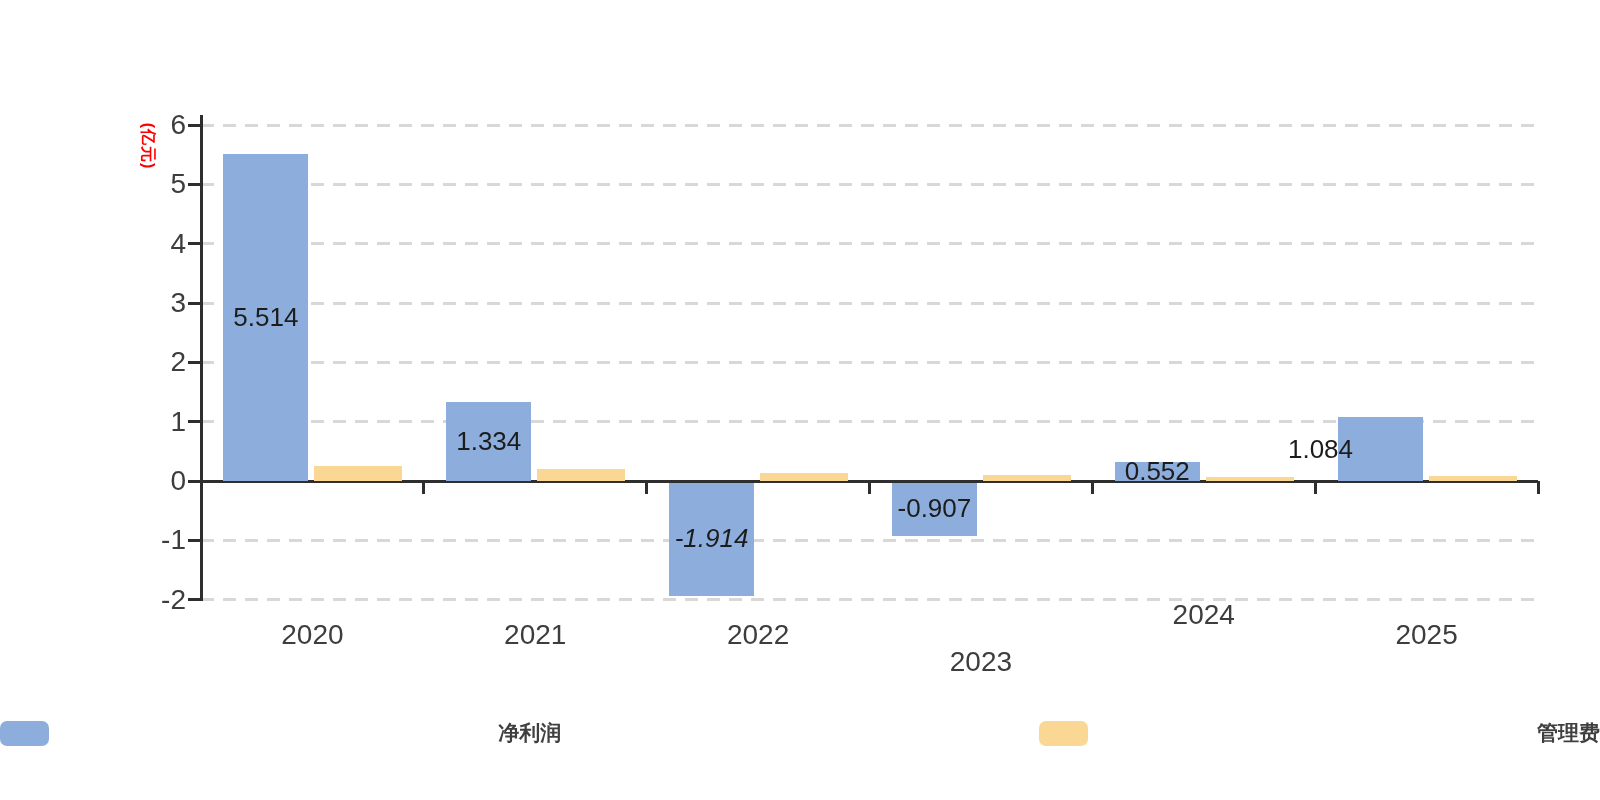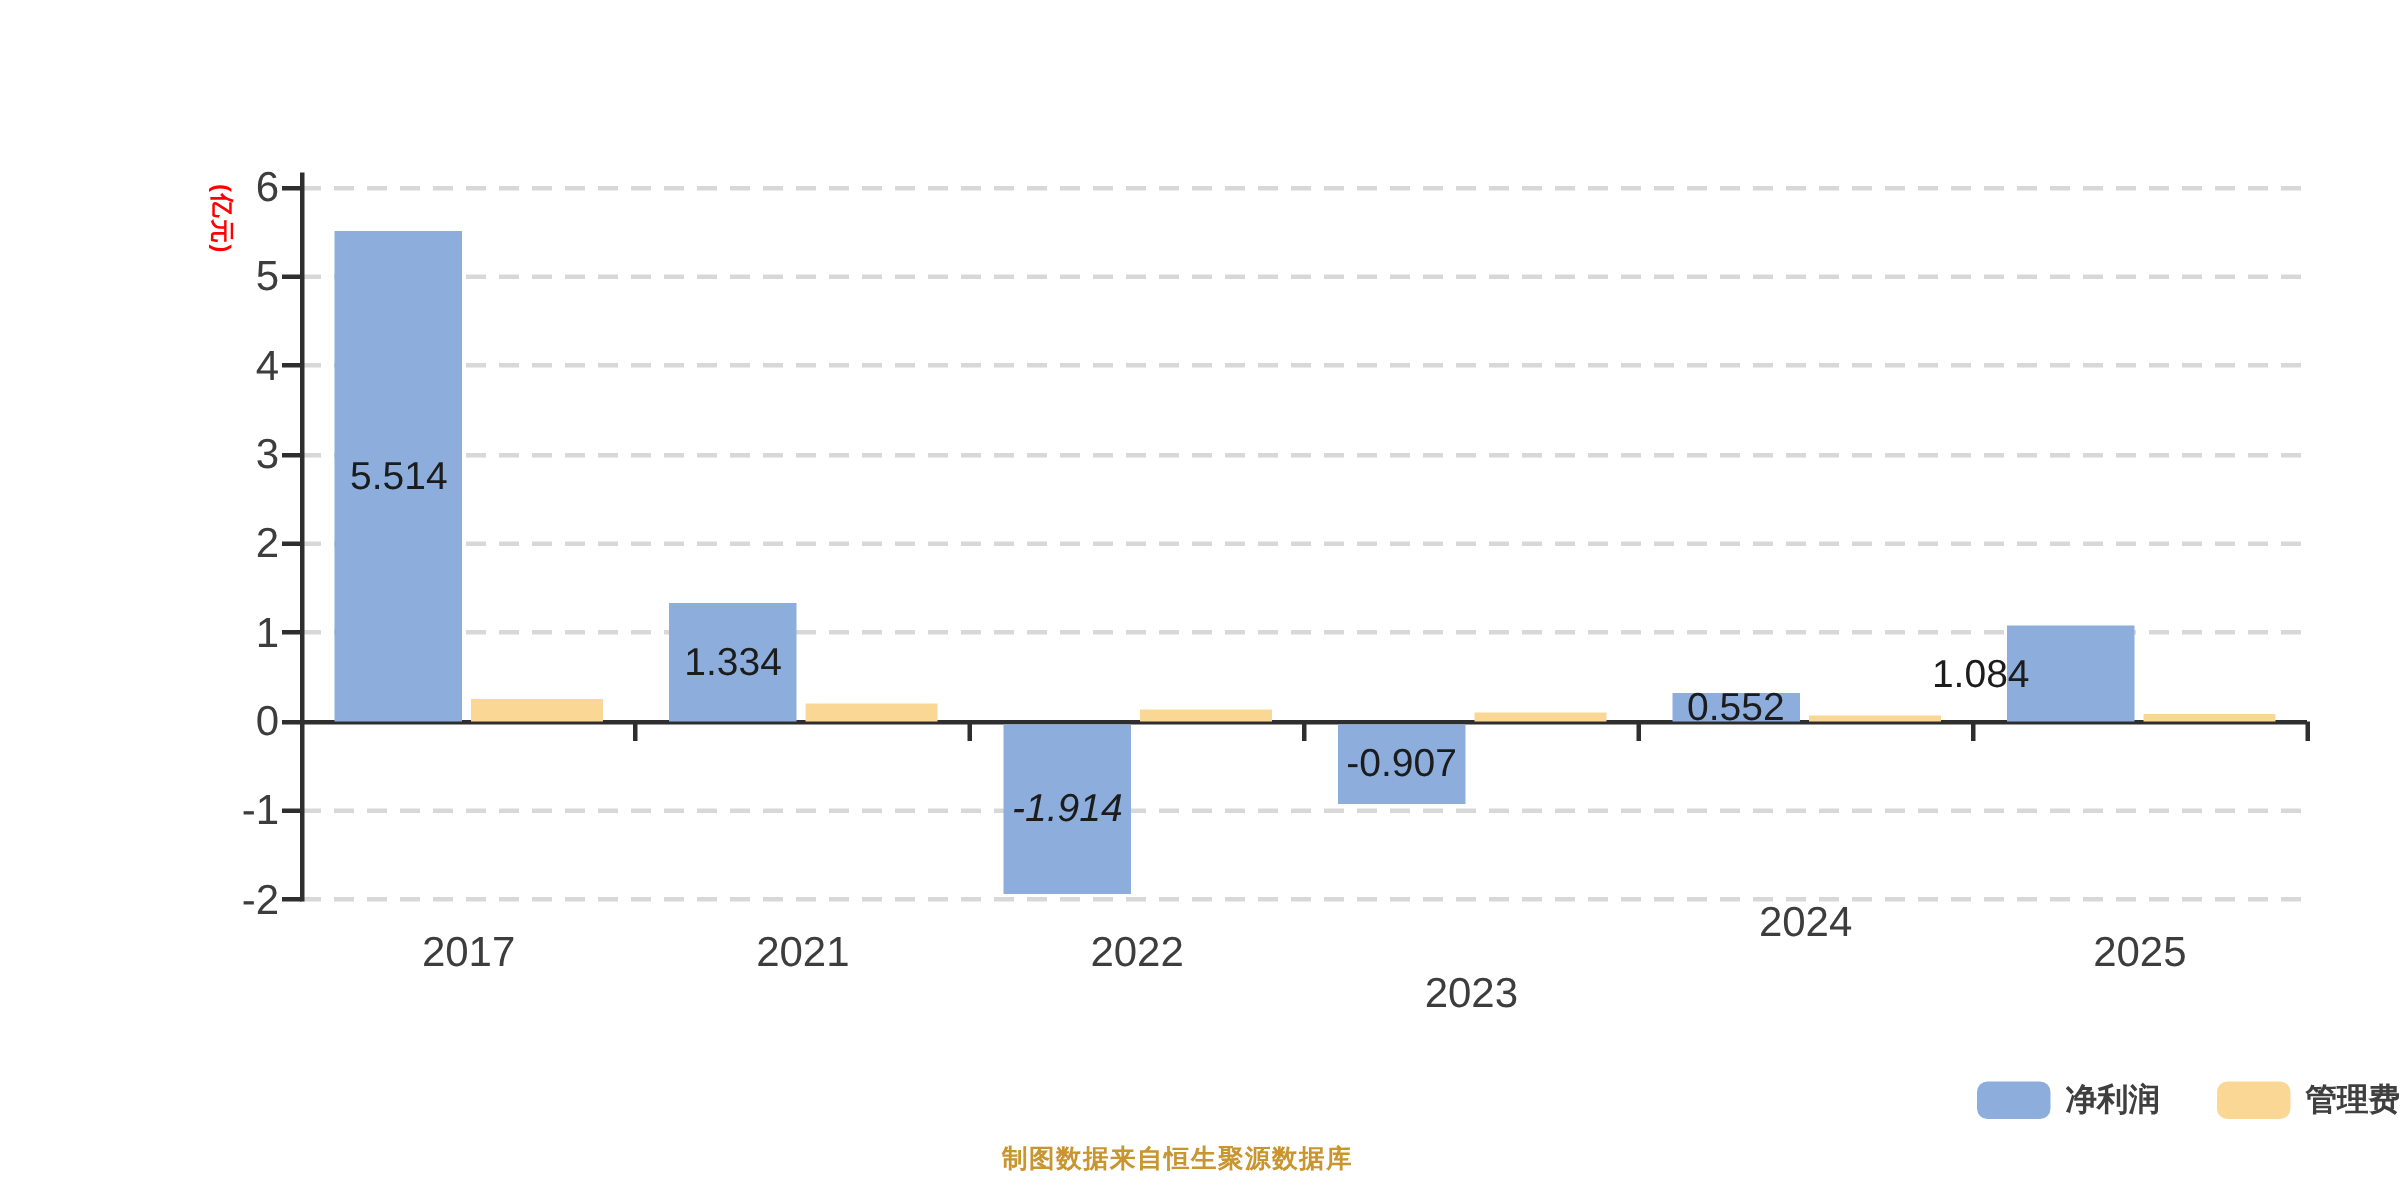--- a/index.html
+++ b/index.html
@@ -11,21 +11,21 @@
     transform-origin:center;font-size:16px;font-weight:700;color:#ff0000;white-space:nowrap;letter-spacing:1px;}
   .gridline{position:absolute;height:3px;}
   .axis-line{position:absolute;background:#2e2e2e;}
   .tick{position:absolute;background:#2e2e2e;}
   .y-tick-label{position:absolute;width:80px;text-align:right;font-size:28px;color:#3d3d3d;
     line-height:30px;}
   .x-tick-label{position:absolute;width:140px;text-align:center;font-size:28px;color:#3d3d3d;
     line-height:30px;}
   .bar{position:absolute;}
   .bar-label{position:absolute;text-align:center;font-size:26px;color:#1c1c1c;line-height:28px;white-space:nowrap;}
-  .legend{position:absolute;left:0;top:719px;width:1600px;display:flex;justify-content:flex-end;
+  .legend{position:absolute;left:0;top:719px;width:1600px;display:flex;justify-content:space-between;
     align-items:center;gap:10px;}
   .legend-swatch{width:49px;height:25px;border-radius:7px;}
   .legend-label{font-size:21px;font-weight:700;color:#3f3f3f;margin-right:28px;}
   .legend-label:last-child{margin-right:0;}
   .footer-note{position:absolute;left:0;top:761px;width:1570px;text-align:center;
     font-size:17px;font-weight:700;color:#c9952e;letter-spacing:1px;}
 </style>
 </head>
 <body>
 
@@ -63,21 +63,21 @@
       <div class="axis-line" style="left: 201px; top: 479.5px; width: 1337px; height: 3px;"></div>
       <div class="tick" style="left: 422.333px; top: 481px; width: 3px; height: 13px;"></div>
       <div class="tick" style="left: 645.167px; top: 481px; width: 3px; height: 13px;"></div>
       <div class="tick" style="left: 868px; top: 481px; width: 3px; height: 13px;"></div>
       <div class="tick" style="left: 1090.83px; top: 481px; width: 3px; height: 13px;"></div>
       <div class="tick" style="left: 1313.67px; top: 481px; width: 3px; height: 13px;"></div>
       <div class="tick" style="left: 1536.5px; top: 481px; width: 3px; height: 13px;"></div>
       <div class="bar" style="left: 223.417px; top: 153.838px; width: 85px; height: 327.162px; background: rgb(141, 174, 220);"></div>
       <div class="bar-label" style="left: 203.417px; top: 303.419px; width: 125px;">5.514</div>
       <div class="bar" style="left: 314.417px; top: 465.573px; width: 88px; height: 15.4266px; background: rgb(251, 215, 149);"></div>
-      <div class="x-tick-label" style="left: 242.417px; top: 620px;">2017</div>
+      <div class="x-tick-label" style="left: 242.417px; top: 620px;">2020</div>
       <div class="bar" style="left: 446.25px; top: 401.85px; width: 85px; height: 79.1502px; background: rgb(141, 174, 220);"></div>
       <div class="bar-label" style="left: 426.25px; top: 427.425px; width: 125px;">1.334</div>
       <div class="bar" style="left: 537.25px; top: 468.54px; width: 88px; height: 12.4599px; background: rgb(251, 215, 149);"></div>
       <div class="x-tick-label" style="left: 465.25px; top: 620px;">2021</div>
       <div class="bar" style="left: 669.083px; top: 482.5px; width: 85px; height: 113.563px; background: rgb(141, 174, 220);"></div>
       <div class="bar-label" style="left: 649.083px; top: 523.782px; width: 125px; font-style: italic;">-1.914</div>
       <div class="bar" style="left: 760.083px; top: 473.287px; width: 88px; height: 7.71329px; background: rgb(251, 215, 149);"></div>
       <div class="x-tick-label" style="left: 688.083px; top: 620px;">2022</div>
       <div class="bar" style="left: 891.917px; top: 482.5px; width: 85px; height: 53.815px; background: rgb(141, 174, 220);"></div>
       <div class="bar-label" style="left: 871.917px; top: 493.908px; width: 125px;">-0.907</div>
@@ -93,14 +93,13 @@
       <div class="x-tick-label" style="left: 1356.58px; top: 620px;">2025</div>
     </div>
 
   <div class="legend">
     <span class="legend-swatch" id="swatch-0" style="background: rgb(141, 174, 220);"></span>
     <span class="legend-label">净利润</span>
     <span class="legend-swatch" id="swatch-1" style="background: rgb(251, 215, 149);"></span>
     <span class="legend-label">管理费</span>
   </div>
 
-  <div class="footer-note">制图数据来自恒生聚源数据库</div>
 </div>
 
 </body></html>

